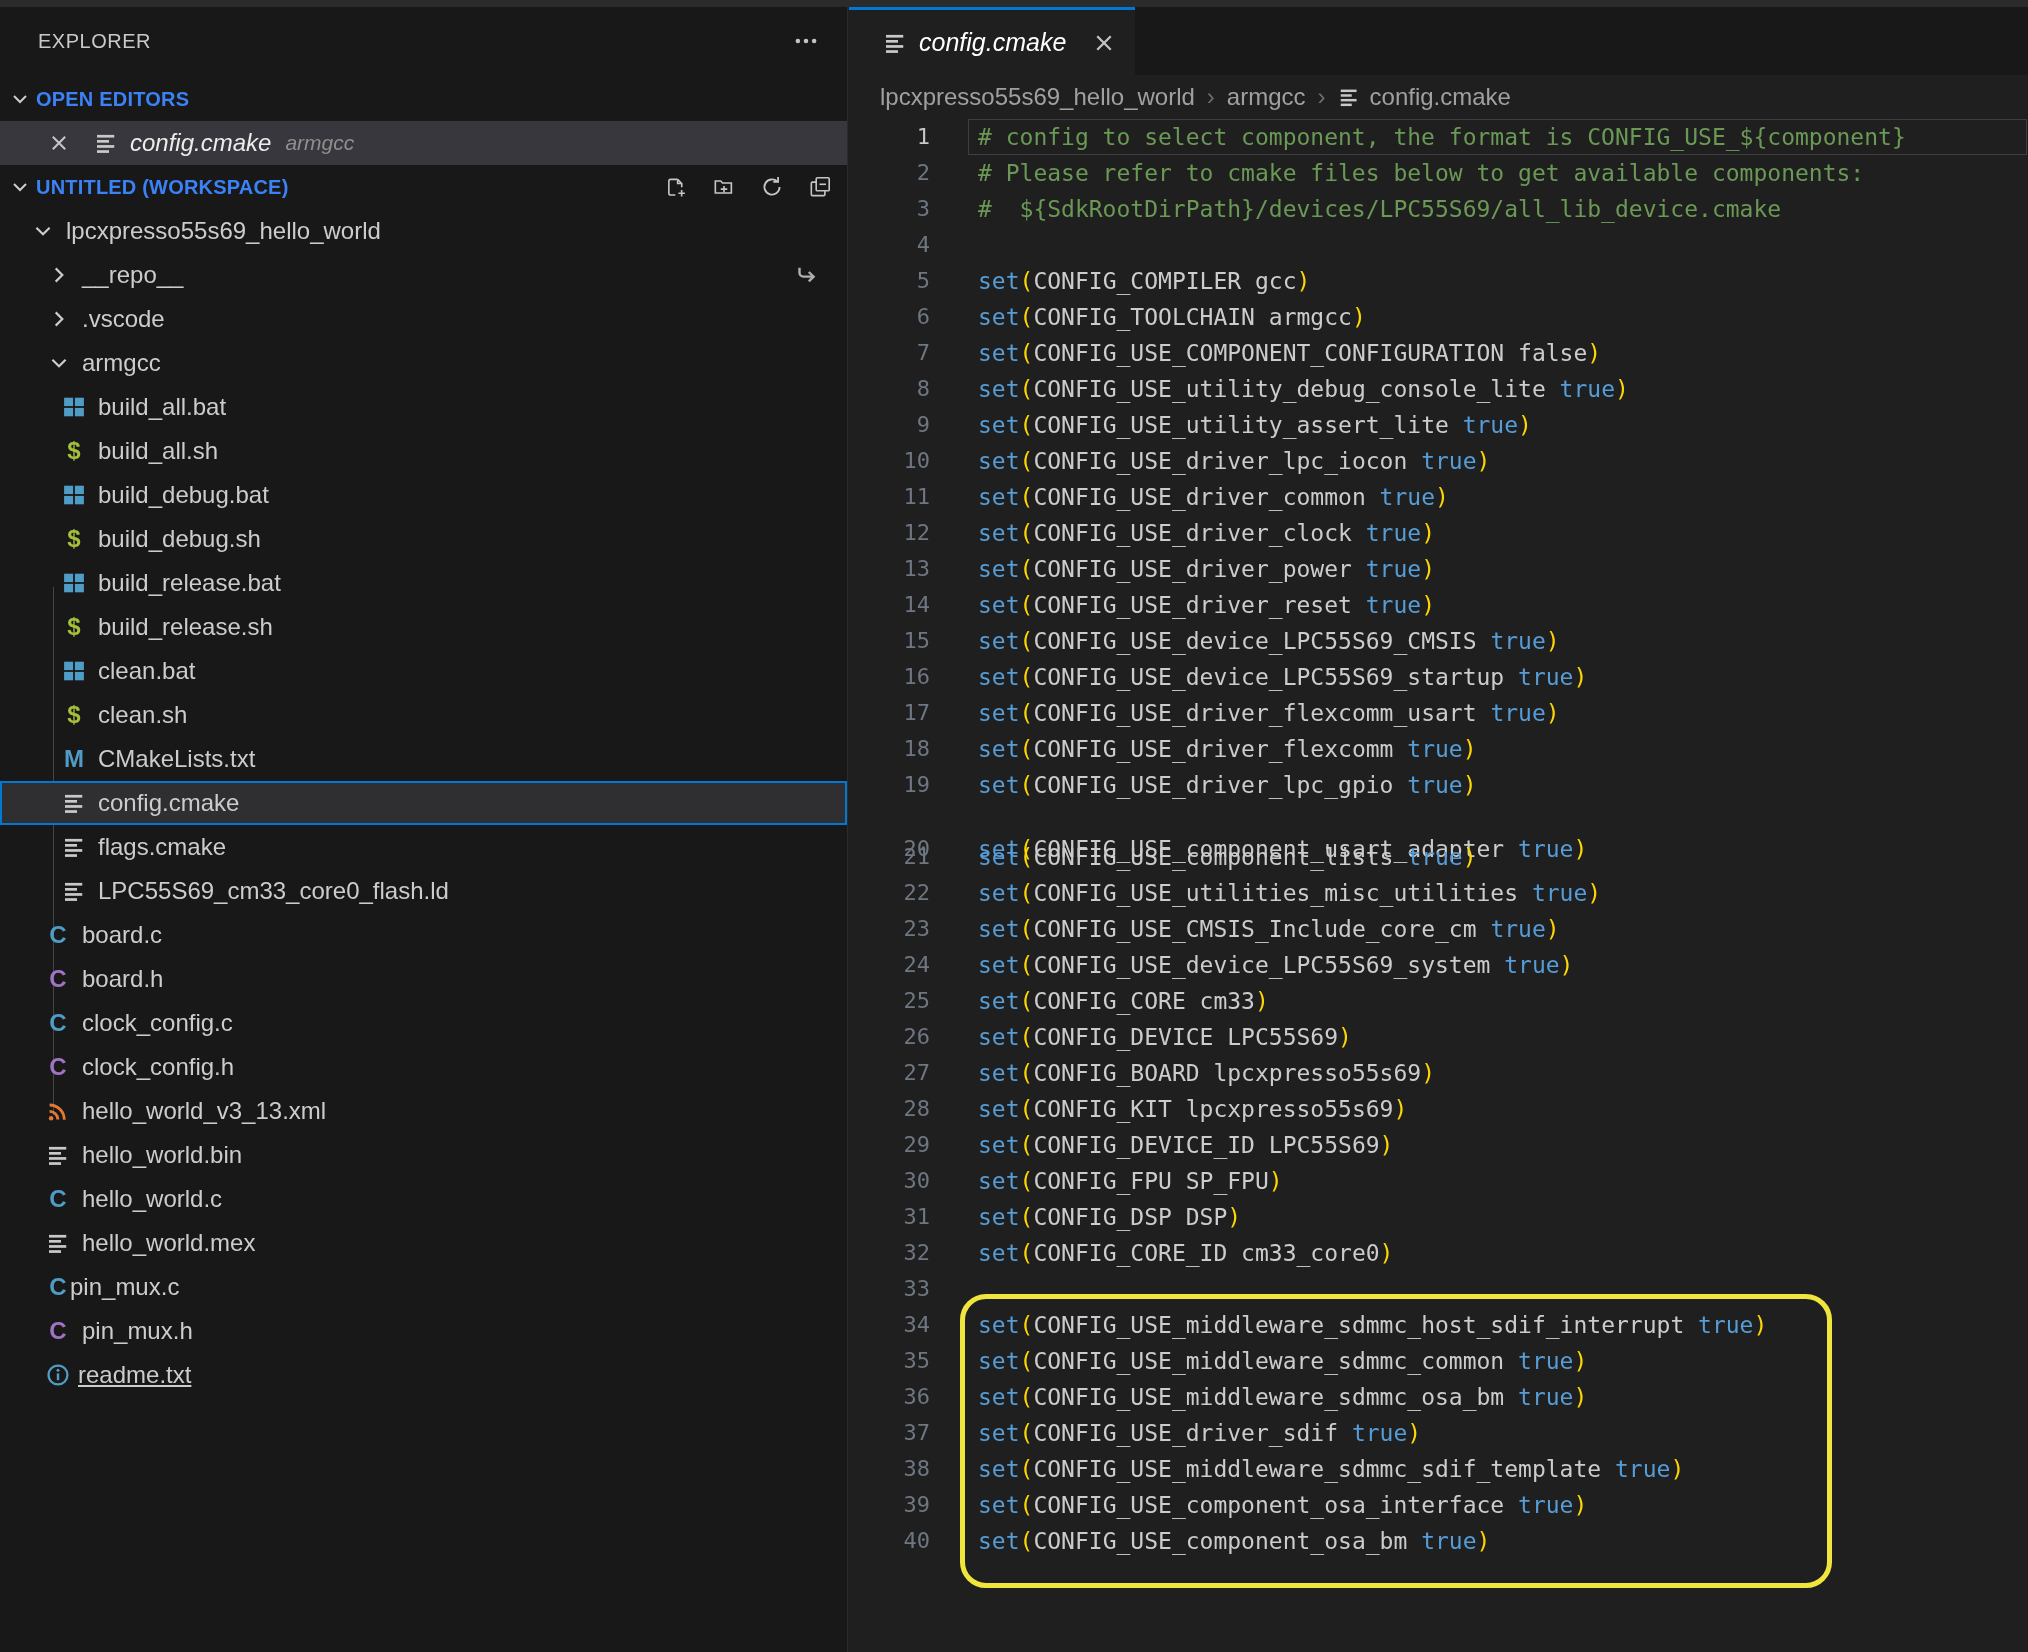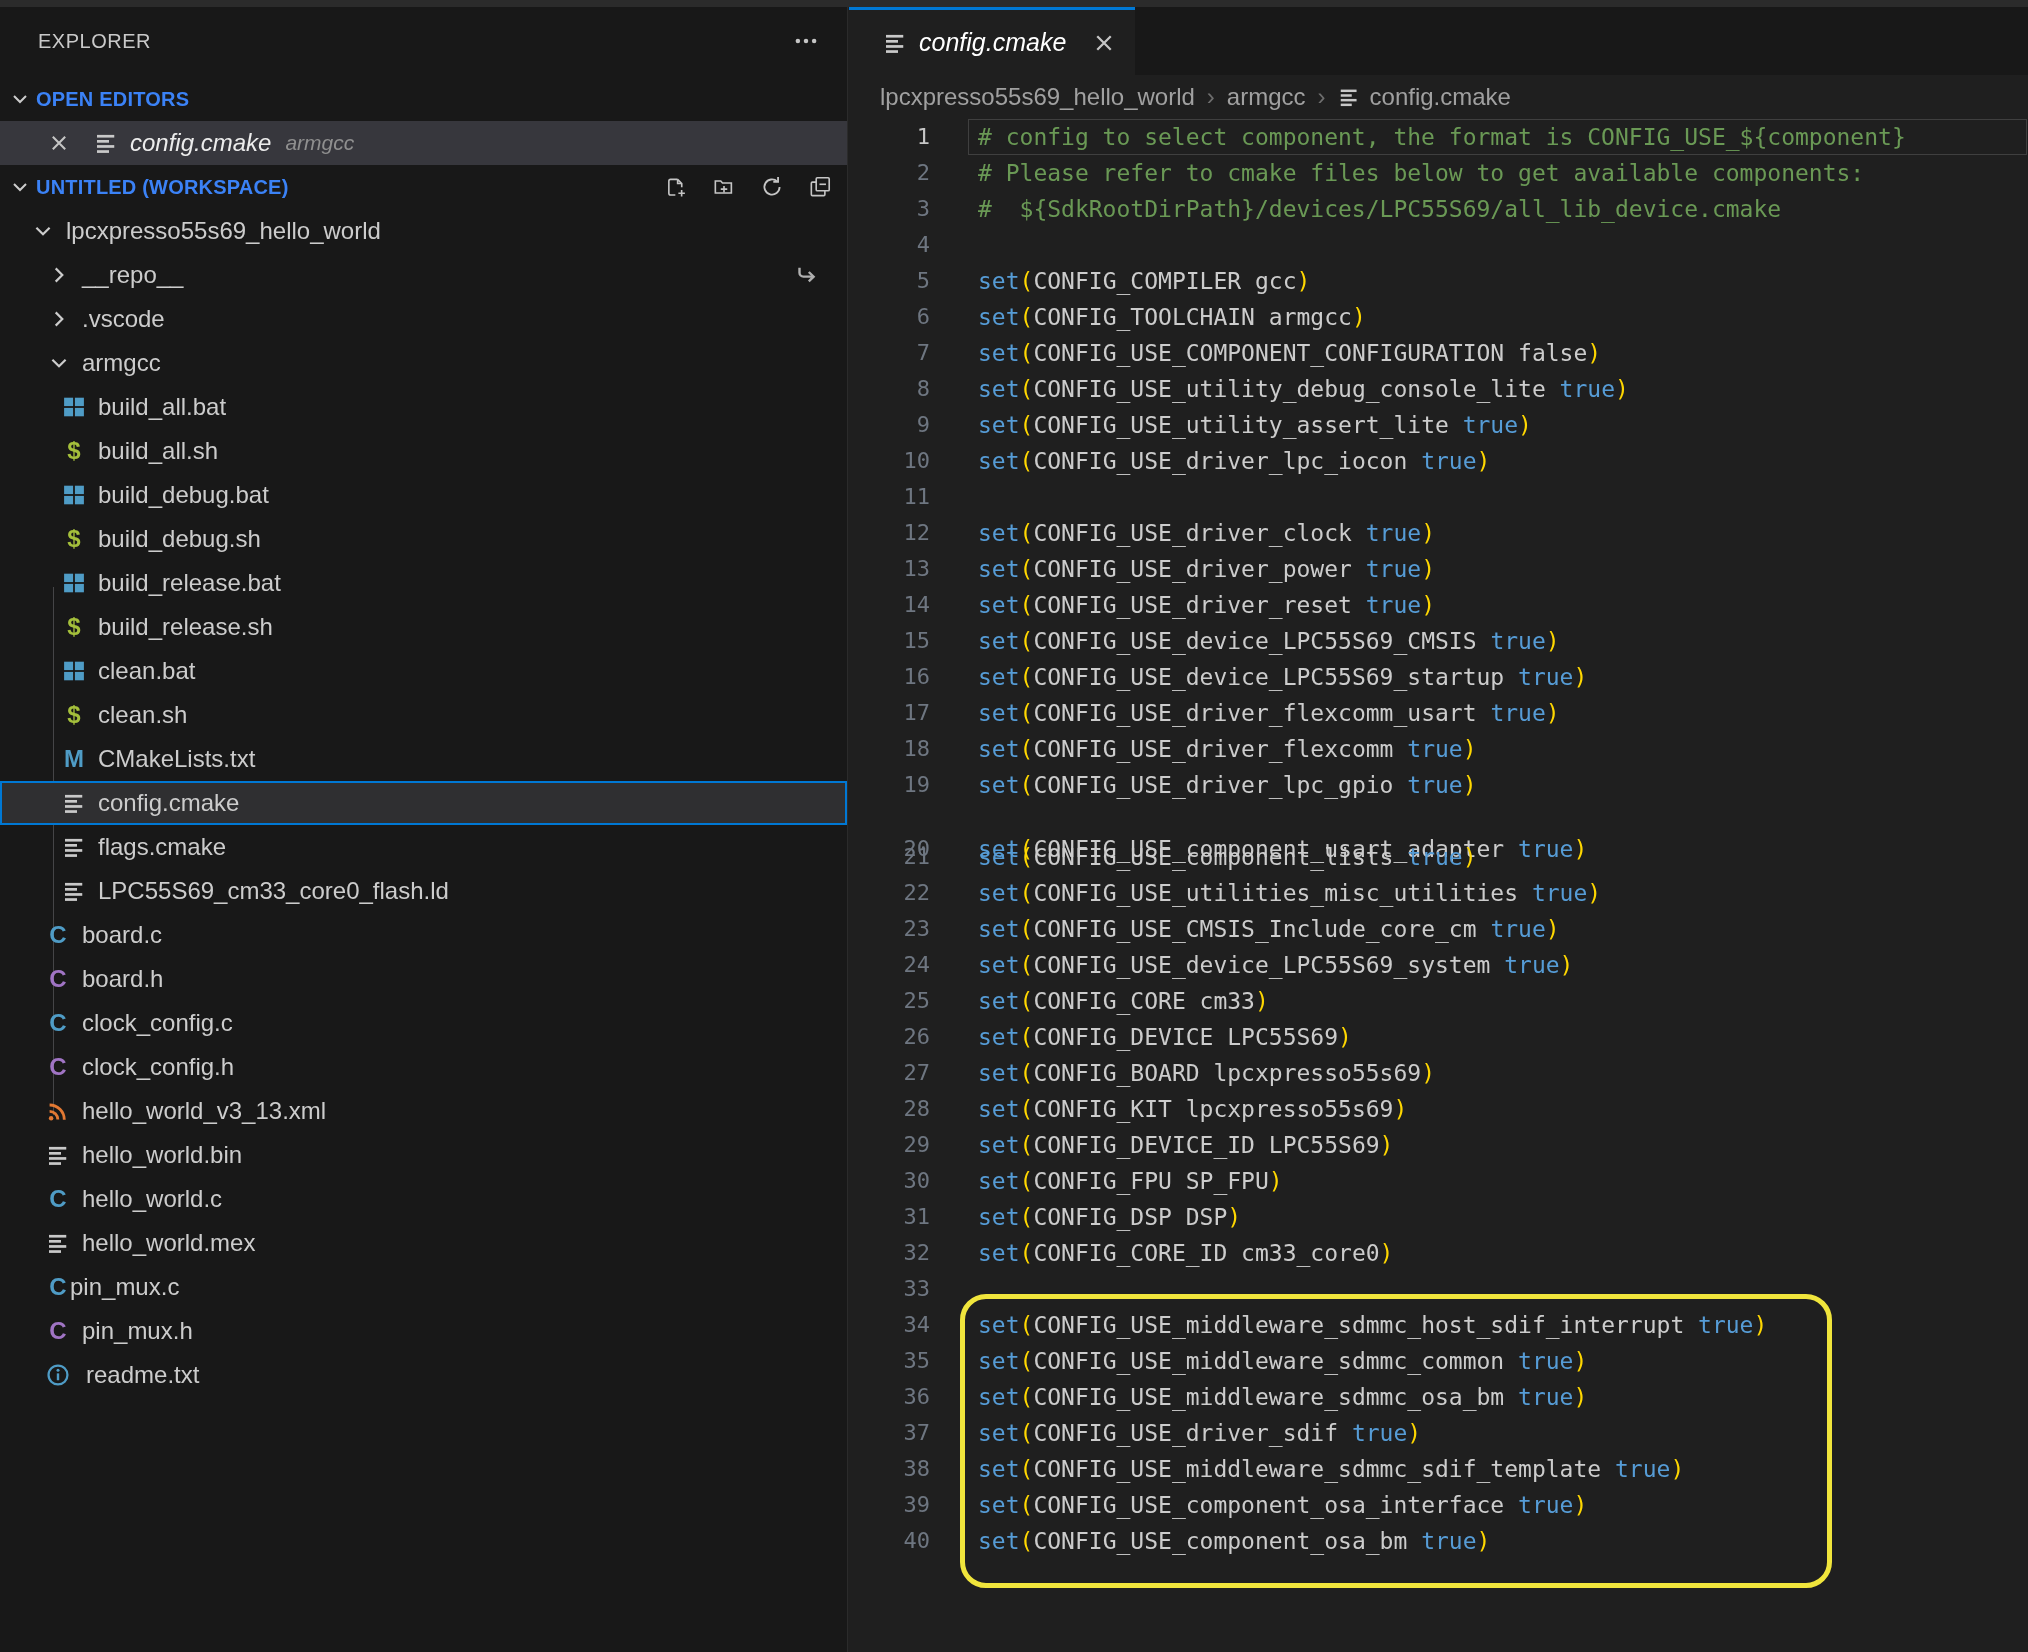--- a/index.html
+++ b/index.html
@@ -387,21 +387,21 @@
           <span class="lbl" style="margin-left: 12px;">pin_mux.h</span>
         </div>
         <div class="trow" style="top: 1144px;">
           <span class="fic icon" style="margin-left: 46px;">
             <svg viewBox="0 0 16 16" xmlns="http://www.w3.org/2000/svg">
               <circle cx="8" cy="8" r="6.3" fill="none" stroke="#4f9cc6" stroke-width="1.5"></circle>
               <circle cx="8" cy="4.9" r="1" fill="#4f9cc6"></circle>
               <rect x="7.2" y="6.9" width="1.6" height="4.6" fill="#4f9cc6"></rect>
             </svg>
           </span>
-          <span class="lbl" style="margin-left: 16px;">readme.txt</span>
+          <span class="lbl" style="margin-left: 8px; text-decoration: underline;">readme.txt</span>
         </div>
       </div>
   </div>
 
   <div id="tabbar">
     <div id="tab">
       <span class="fic icon">
           <svg viewBox="0 0 16 16" xmlns="http://www.w3.org/2000/svg">
             <g fill="#c9c9c9">
               <rect x="2" y="2.6" width="11.5" height="1.8"></rect>
@@ -476,20 +476,21 @@
         <div class="cl" style="top: 288px;">
           <span class="ln">9</span>
           <span class="tx"><span class="tok-k">set</span><span class="tok-p">(</span><span class="tok-a">CONFIG_USE_utility_assert_lite </span><span class="tok-b">true</span><span class="tok-p">)</span></span>
         </div>
         <div class="cl" style="top: 324px;">
           <span class="ln">10</span>
           <span class="tx"><span class="tok-k">set</span><span class="tok-p">(</span><span class="tok-a">CONFIG_USE_driver_lpc_iocon </span><span class="tok-b">true</span><span class="tok-p">)</span></span>
         </div>
         <div class="cl" style="top: 360px;">
           <span class="ln">11</span>
+          <span class="tx"><span class="tok-k">set</span><span class="tok-p">(</span><span class="tok-a">CONFIG_USE_driver_common </span><span class="tok-b">true</span><span class="tok-p">)</span></span>
         </div>
         <div class="cl" style="top: 396px;">
           <span class="ln">12</span>
           <span class="tx"><span class="tok-k">set</span><span class="tok-p">(</span><span class="tok-a">CONFIG_USE_driver_clock </span><span class="tok-b">true</span><span class="tok-p">)</span></span>
         </div>
         <div class="cl" style="top: 432px;">
           <span class="ln">13</span>
           <span class="tx"><span class="tok-k">set</span><span class="tok-p">(</span><span class="tok-a">CONFIG_USE_driver_power </span><span class="tok-b">true</span><span class="tok-p">)</span></span>
         </div>
         <div class="cl" style="top: 468px;">

